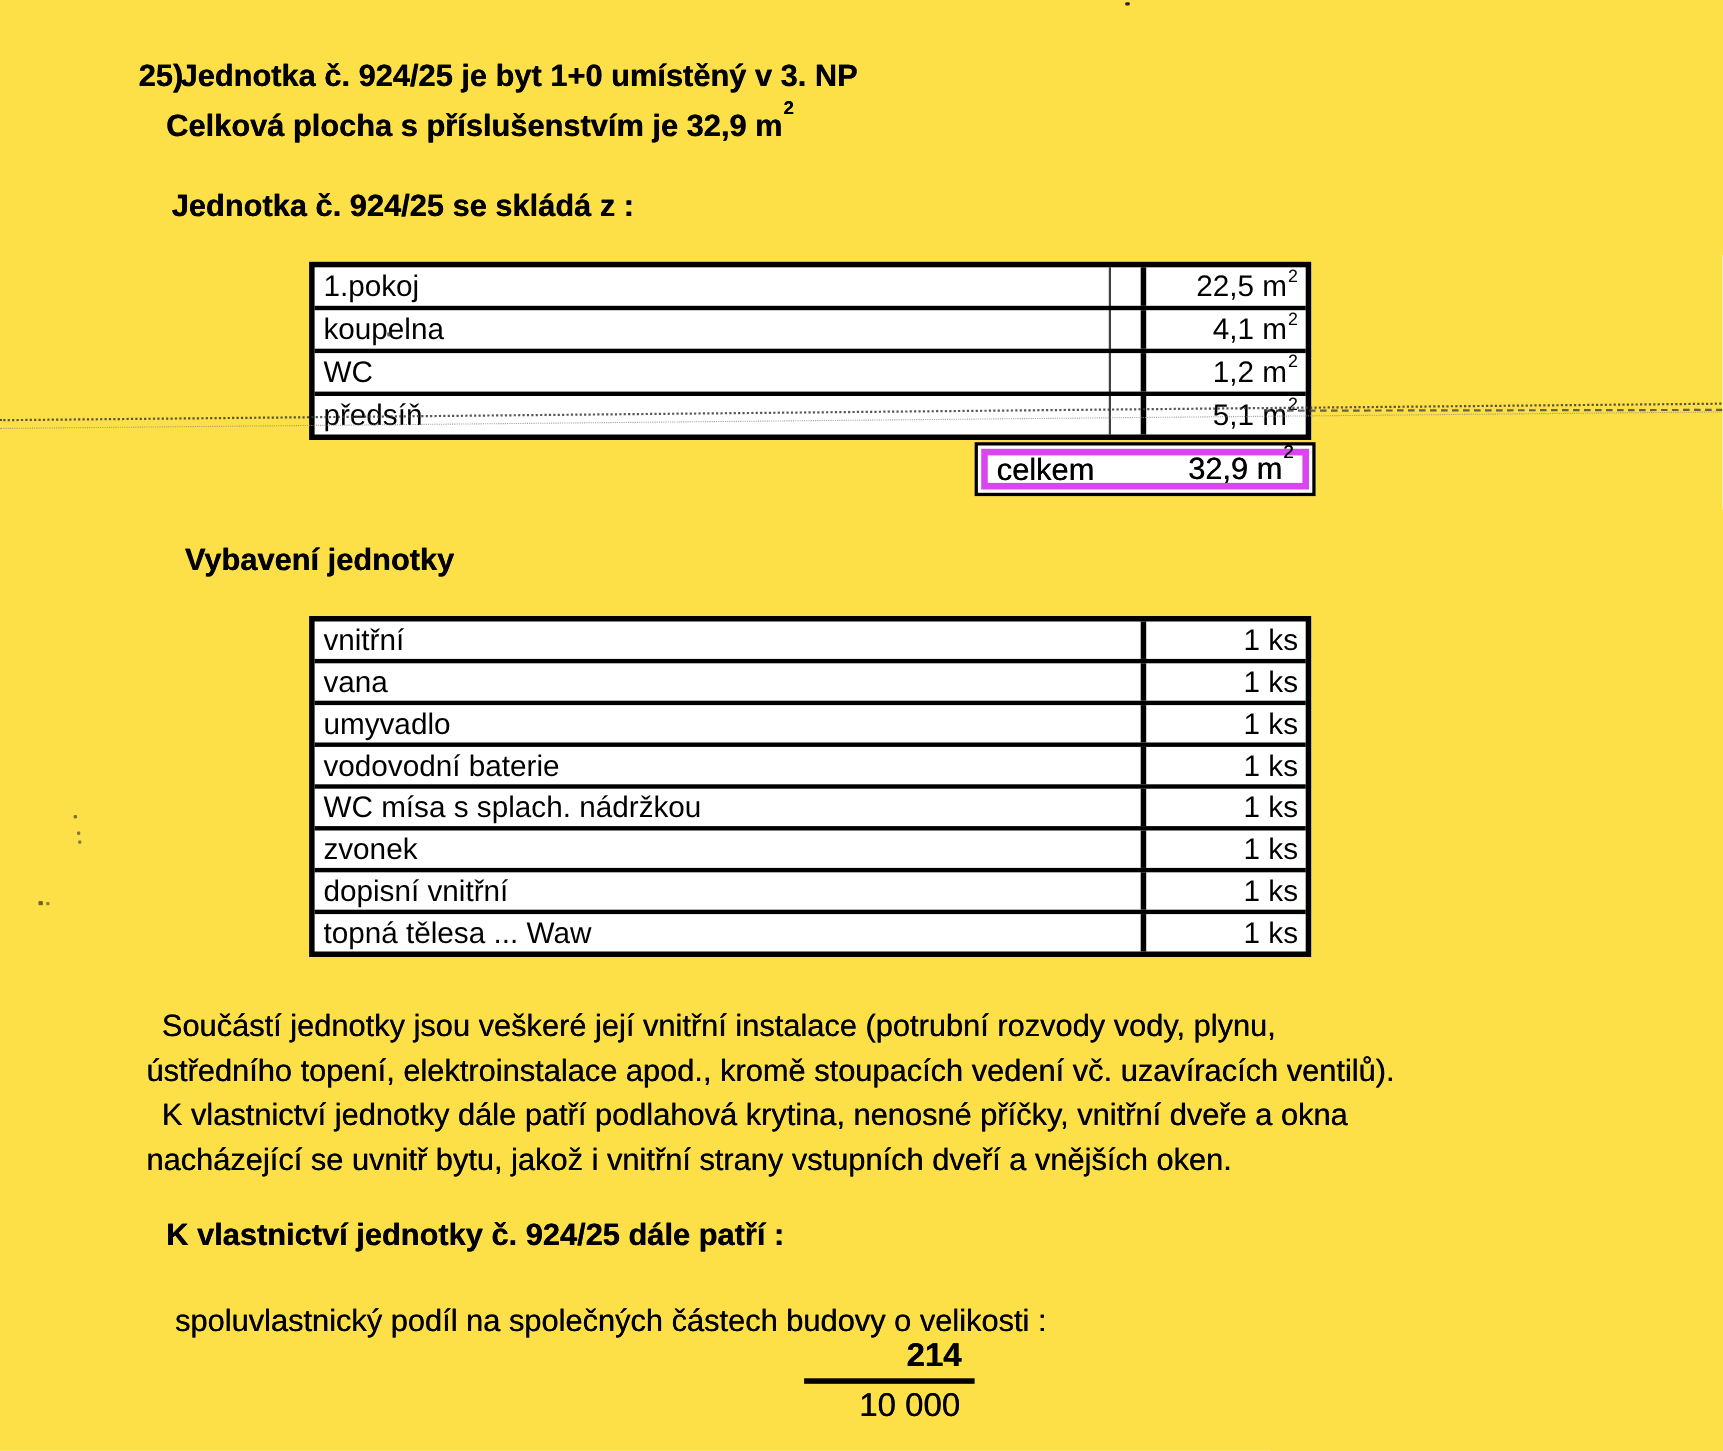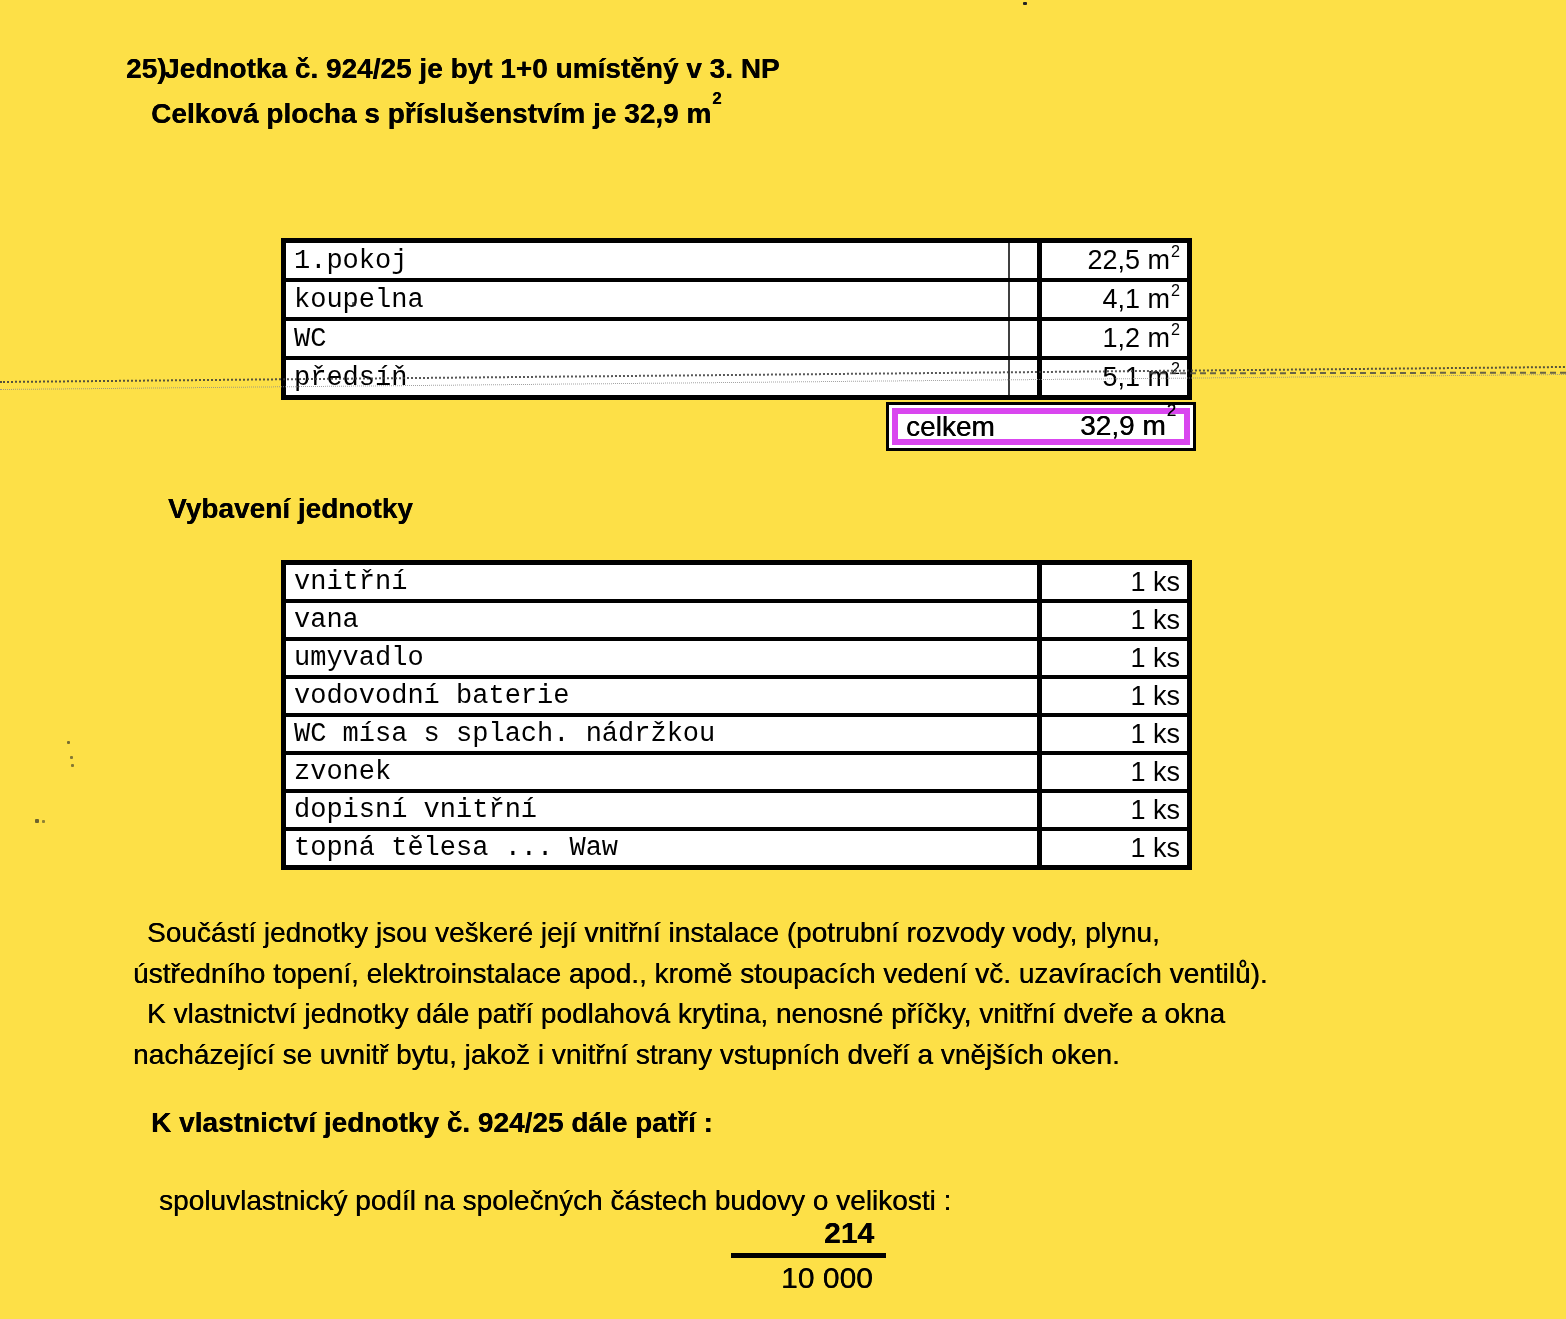--- a/index.html
+++ b/index.html
@@ -30,21 +30,20 @@
     border-bottom:4px solid #000;
   }
   .scan-table .trow:last-child{border-bottom:none;}
   .scan-table .cell-label{
     flex:1;
     display:flex;align-items:center;
     padding-left:8px;
     font-size:27px;
     white-space:nowrap;
     overflow:hidden;
-    font-family:Liberation Mono, monospace;
   }
   .scan-table .cell-value{
     width:150px;
     border-left:5px solid #000;
     box-sizing:border-box;
     display:flex;align-items:center;justify-content:flex-end;
     padding-right:7px;
     font-size:27px;
     white-space:nowrap;
   }
@@ -89,20 +88,21 @@
 </head>
 <body>
 
 <div id="page">
 
   <div class="abs bold fs28 ink" style="left:126px;top:52px;">25)</div>
   <div class="abs bold fs28 ink" style="left:164px;top:52px;">Jednotka č. 924/25 je byt 1+0 umístěný v 3. NP</div>
   <div class="abs bold fs28 ink" style="left:151px;top:91px;">
     <span>Celková plocha s příslušenstvím je 32,9  m</span><sup class="sq">2</sup>
   </div>
+  <div class="abs bold fs28 ink" style="left:156px;top:170px;">Jednotka č. 924/25 se skládá z :</div>
 
   <div id="rooms-table" class="scan-table">
     <div class="inner-vline"></div>
     <div class="trow">
       <div class="cell-label">1.pokoj</div>
       <div class="cell-value">
           <span>22,5 m</span>
           <sup class="sq">2</sup>
         </div>
     </div>

